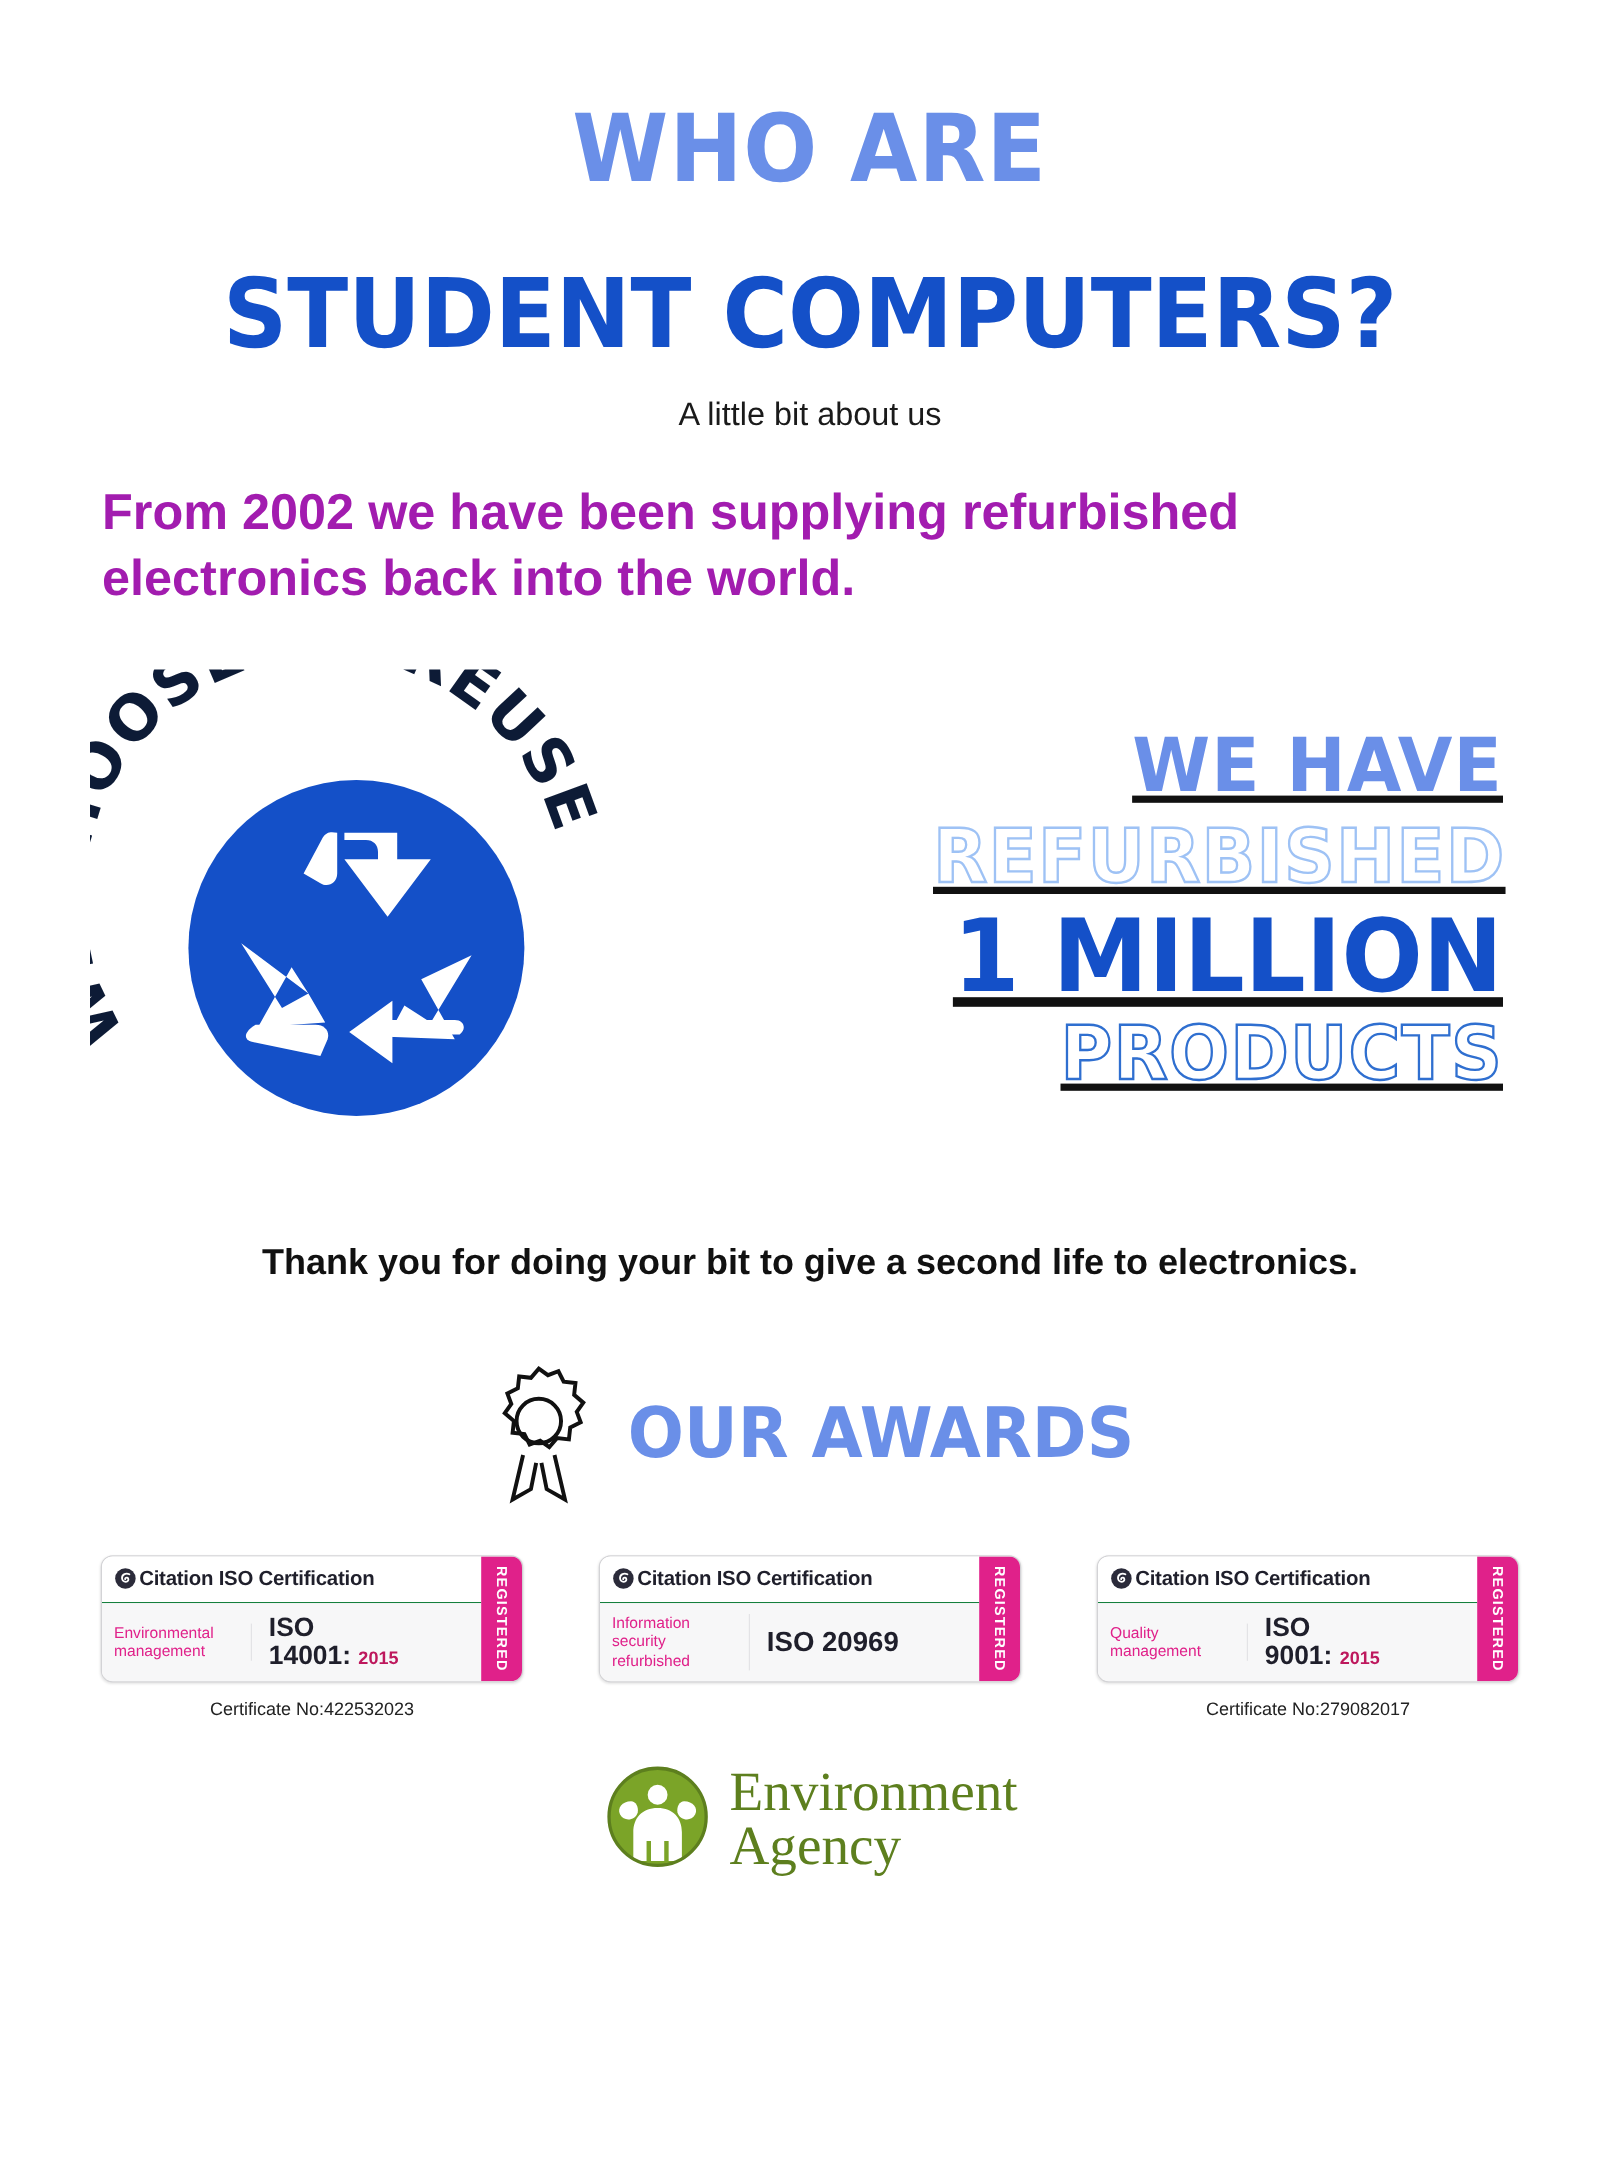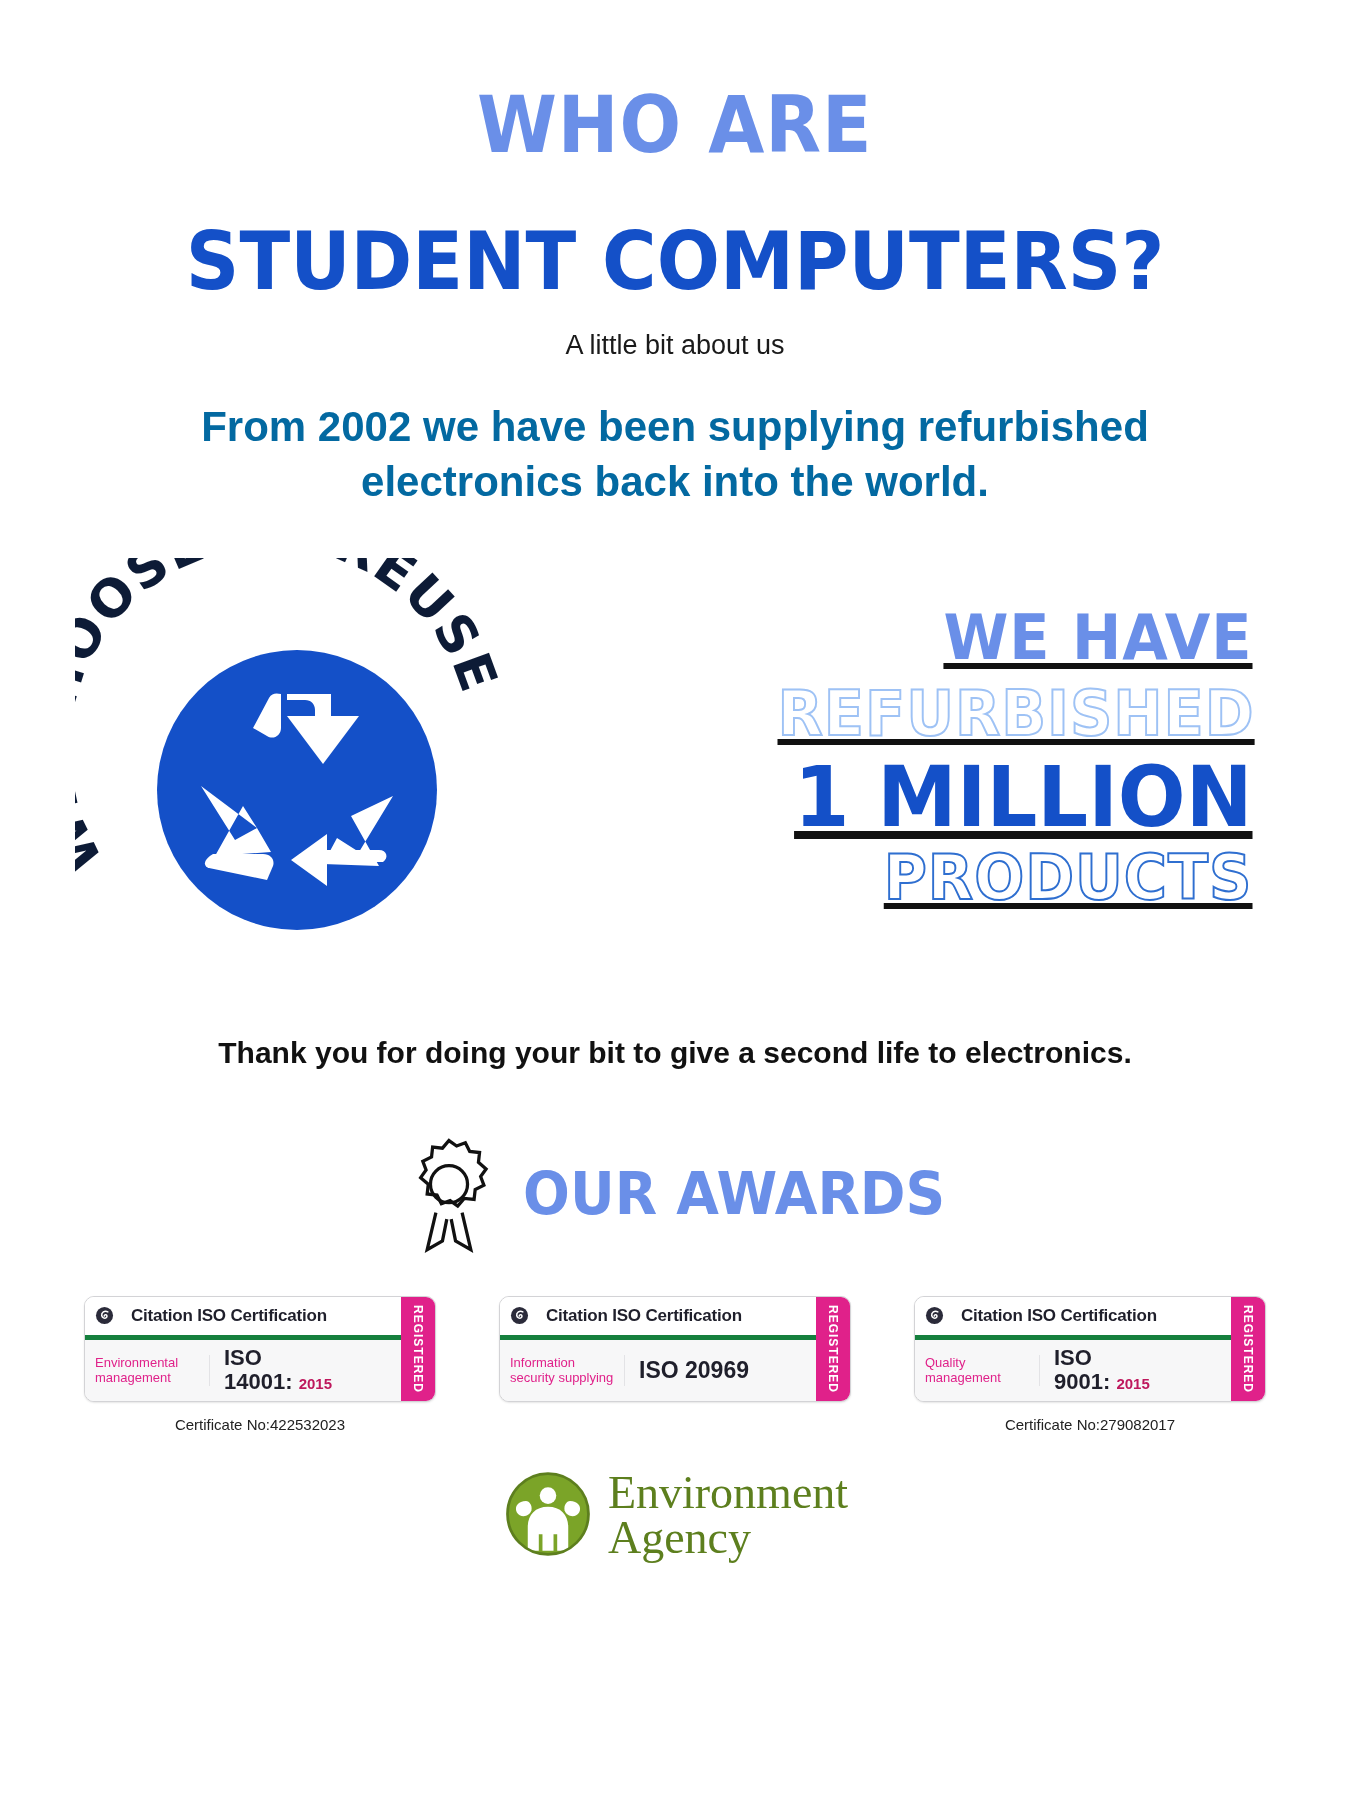--- a/index.html
+++ b/index.html
@@ -50,25 +50,25 @@
   .subhead {
     margin-top: 28px;
     font-size: 27px;
     color: #1a1a1a;
     font-weight: 400;
     text-align: center;
   }
   .lead {
     margin-top: 38px;
     width: 1180px;
-    text-align: center;
+    text-align: left;
     font-size: 42px;
     font-weight: 700;
     line-height: 1.32;
-    color: #0369a1;
+    color: #a21caf;
   }
 
   
   .middle {
     margin-top: 48px;
     width: 1240px;
     height: 400px;
     display: flex;
     align-items: center;
     justify-content: space-between;
@@ -190,23 +190,23 @@
   .cert-main {
     flex: 1;
     display: flex;
     flex-direction: column;
     min-width: 0;
   }
   .cert-top {
     height: 38px;
     display: flex;
     align-items: center;
-    gap: 17px;
+    gap: 2px;
     padding: 0 10px;
-    border-bottom: 5px solid #15803d;
+    border-bottom: 1px solid #15803d;
     background: #ffffff;
   }
   .cite-mark {
     width: 19px; height: 19px;
     flex: 0 0 auto;
   }
   .cert-brand {
     font-size: 17px;
     font-weight: 700;
     color: #1f1f2b;
@@ -383,21 +383,21 @@
       <div class="cert-badge">
         <div class="cert-main">
           <div class="cert-top">
             <svg class="cite-mark" viewBox="0 0 20 20">
               <circle cx="10" cy="10" r="9" fill="#2b2b3a"></circle>
               <path d="M13.5 6.2c-3.4-1.7-7 .6-6.4 4 .4 2.2 3 3.3 4.7 2.1 1.2-.9 1.1-2.7-.3-3.1-1-.3-1.9.5-1.7 1.4" fill="none" stroke="#ffffff" stroke-width="1.6" stroke-linecap="round"></path>
             </svg>
             <div class="cert-brand">Citation ISO Certification</div>
           </div>
           <div class="cert-bottom">
-            <div class="cert-scope">Information security supplying</div>
+            <div class="cert-scope">Information security refurbished</div>
             <div class="cert-std one-line">
               <div>ISO 20969</div>
             </div>
           </div>
         </div>
         <div class="cert-reg">
           <span>REGISTERED</span>
         </div>
       </div>
       <div class="cert-no"></div>

